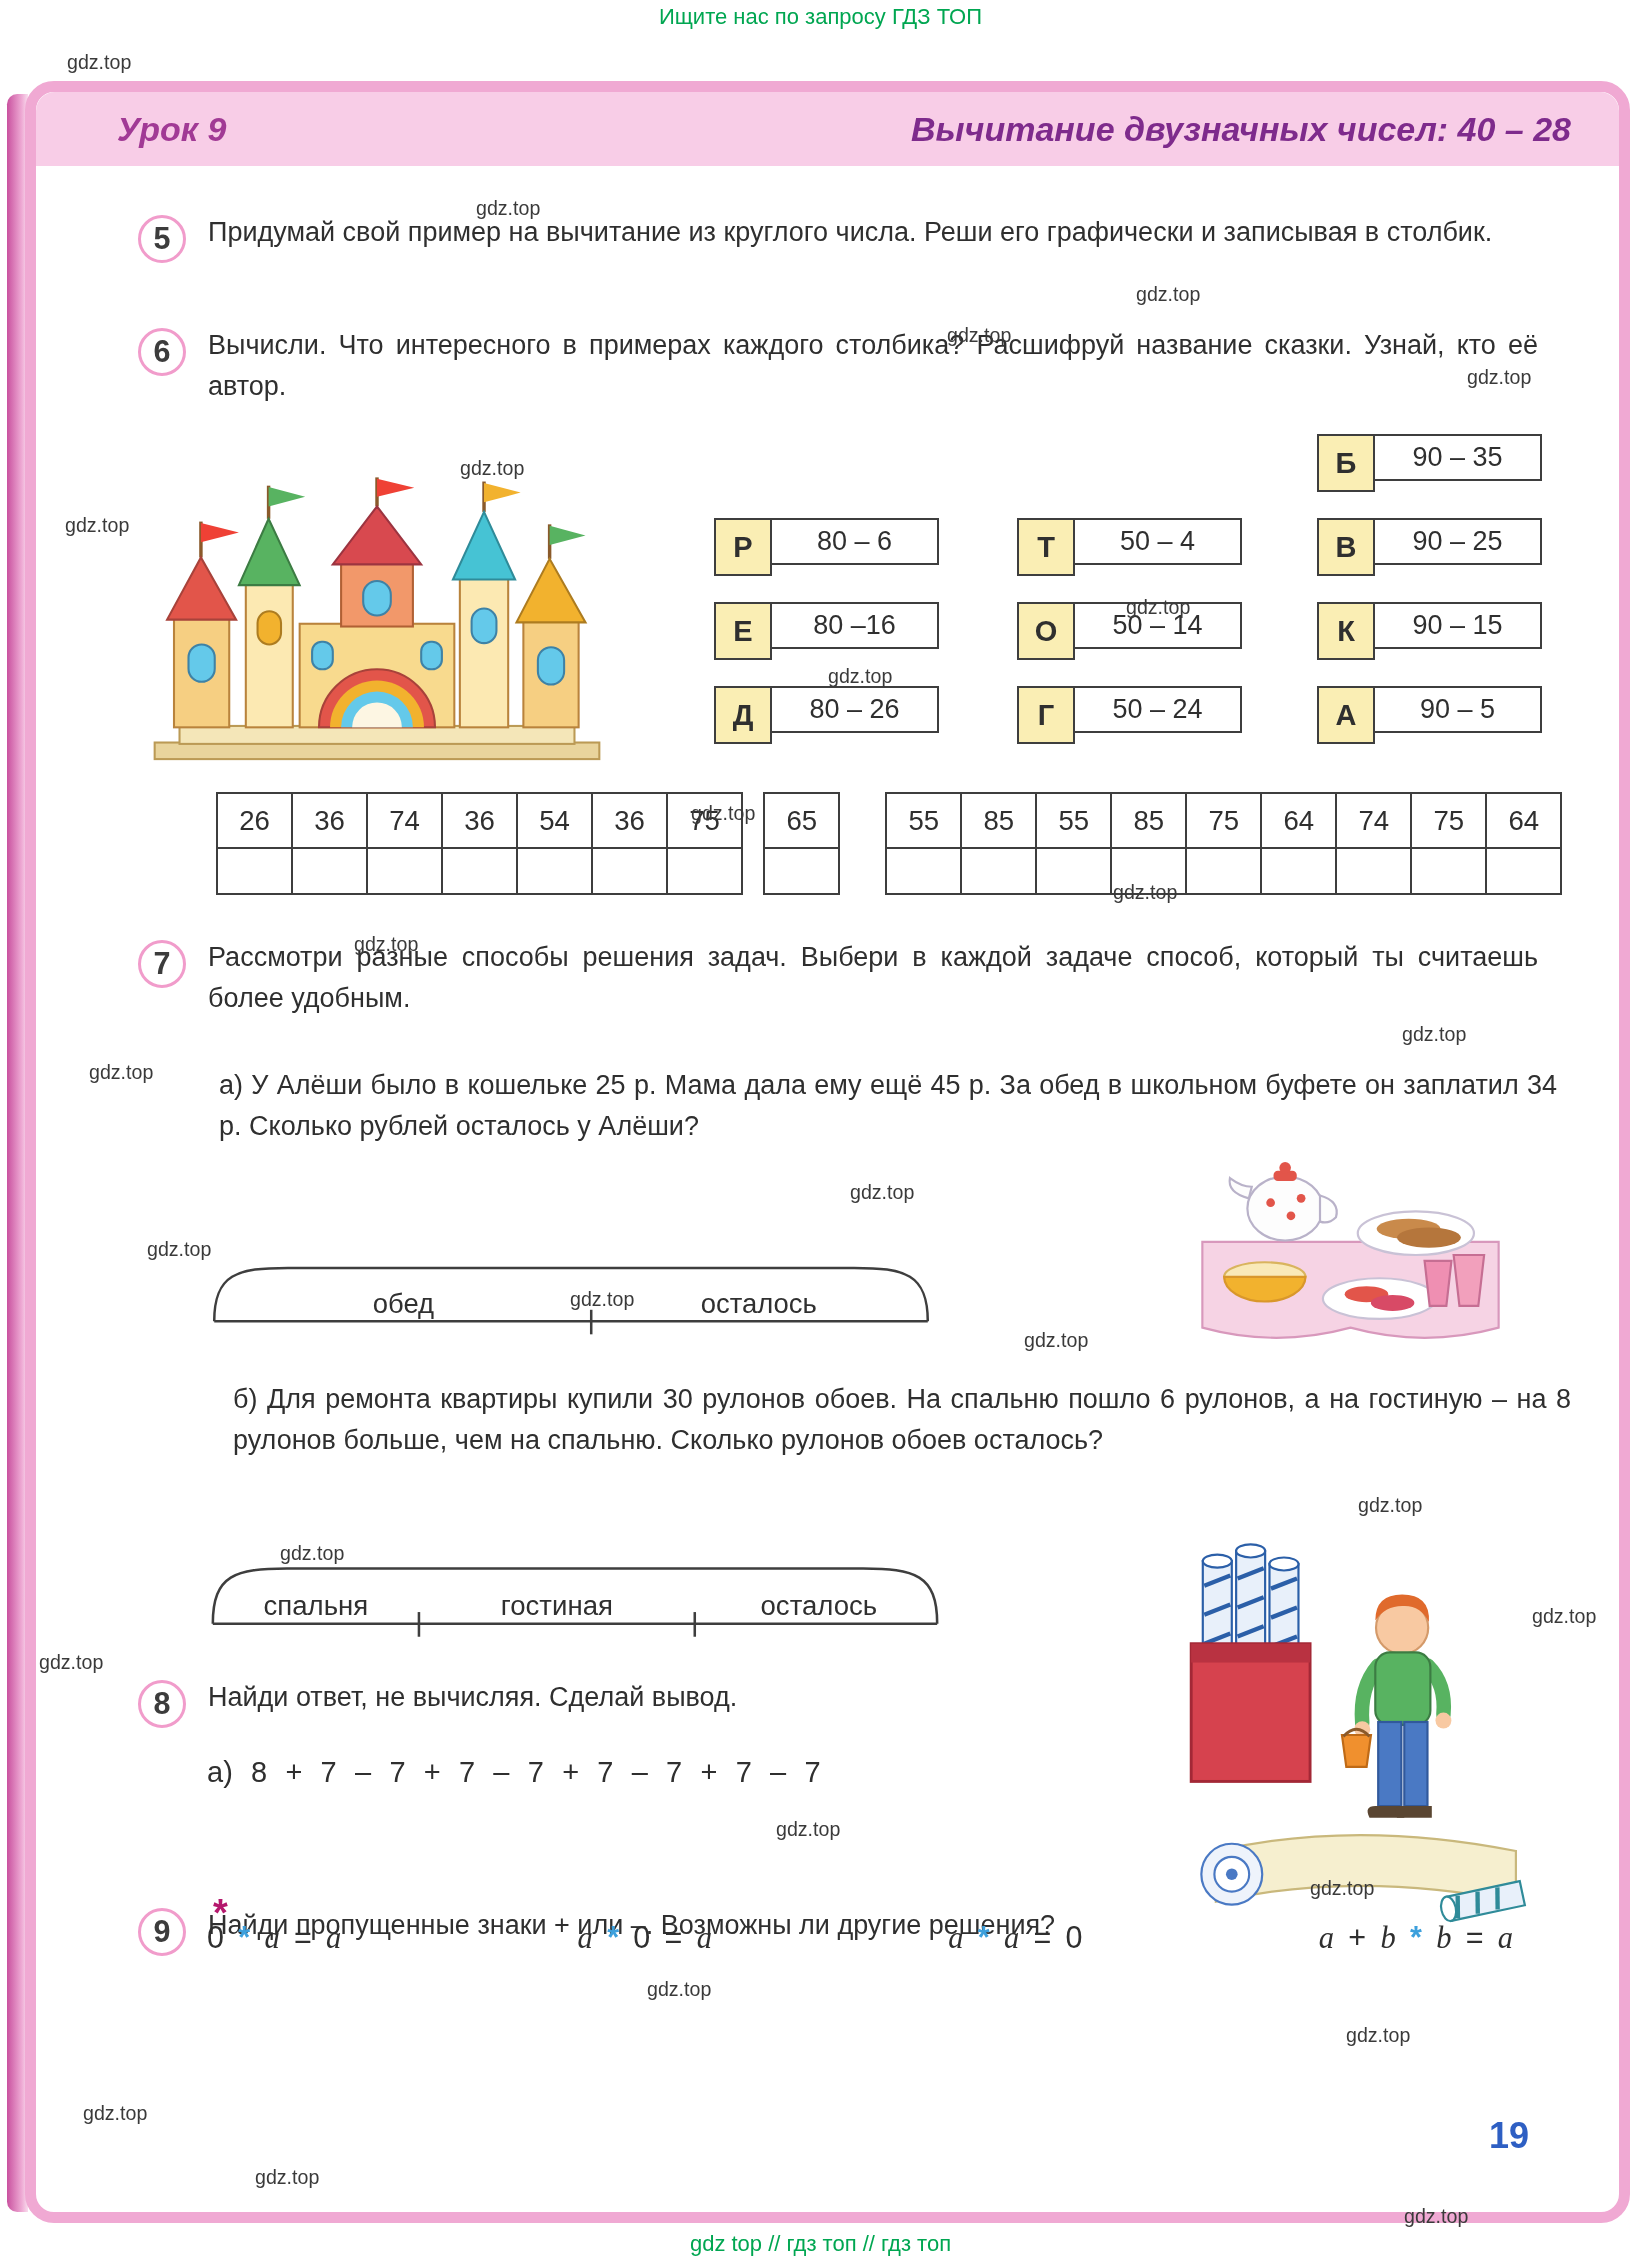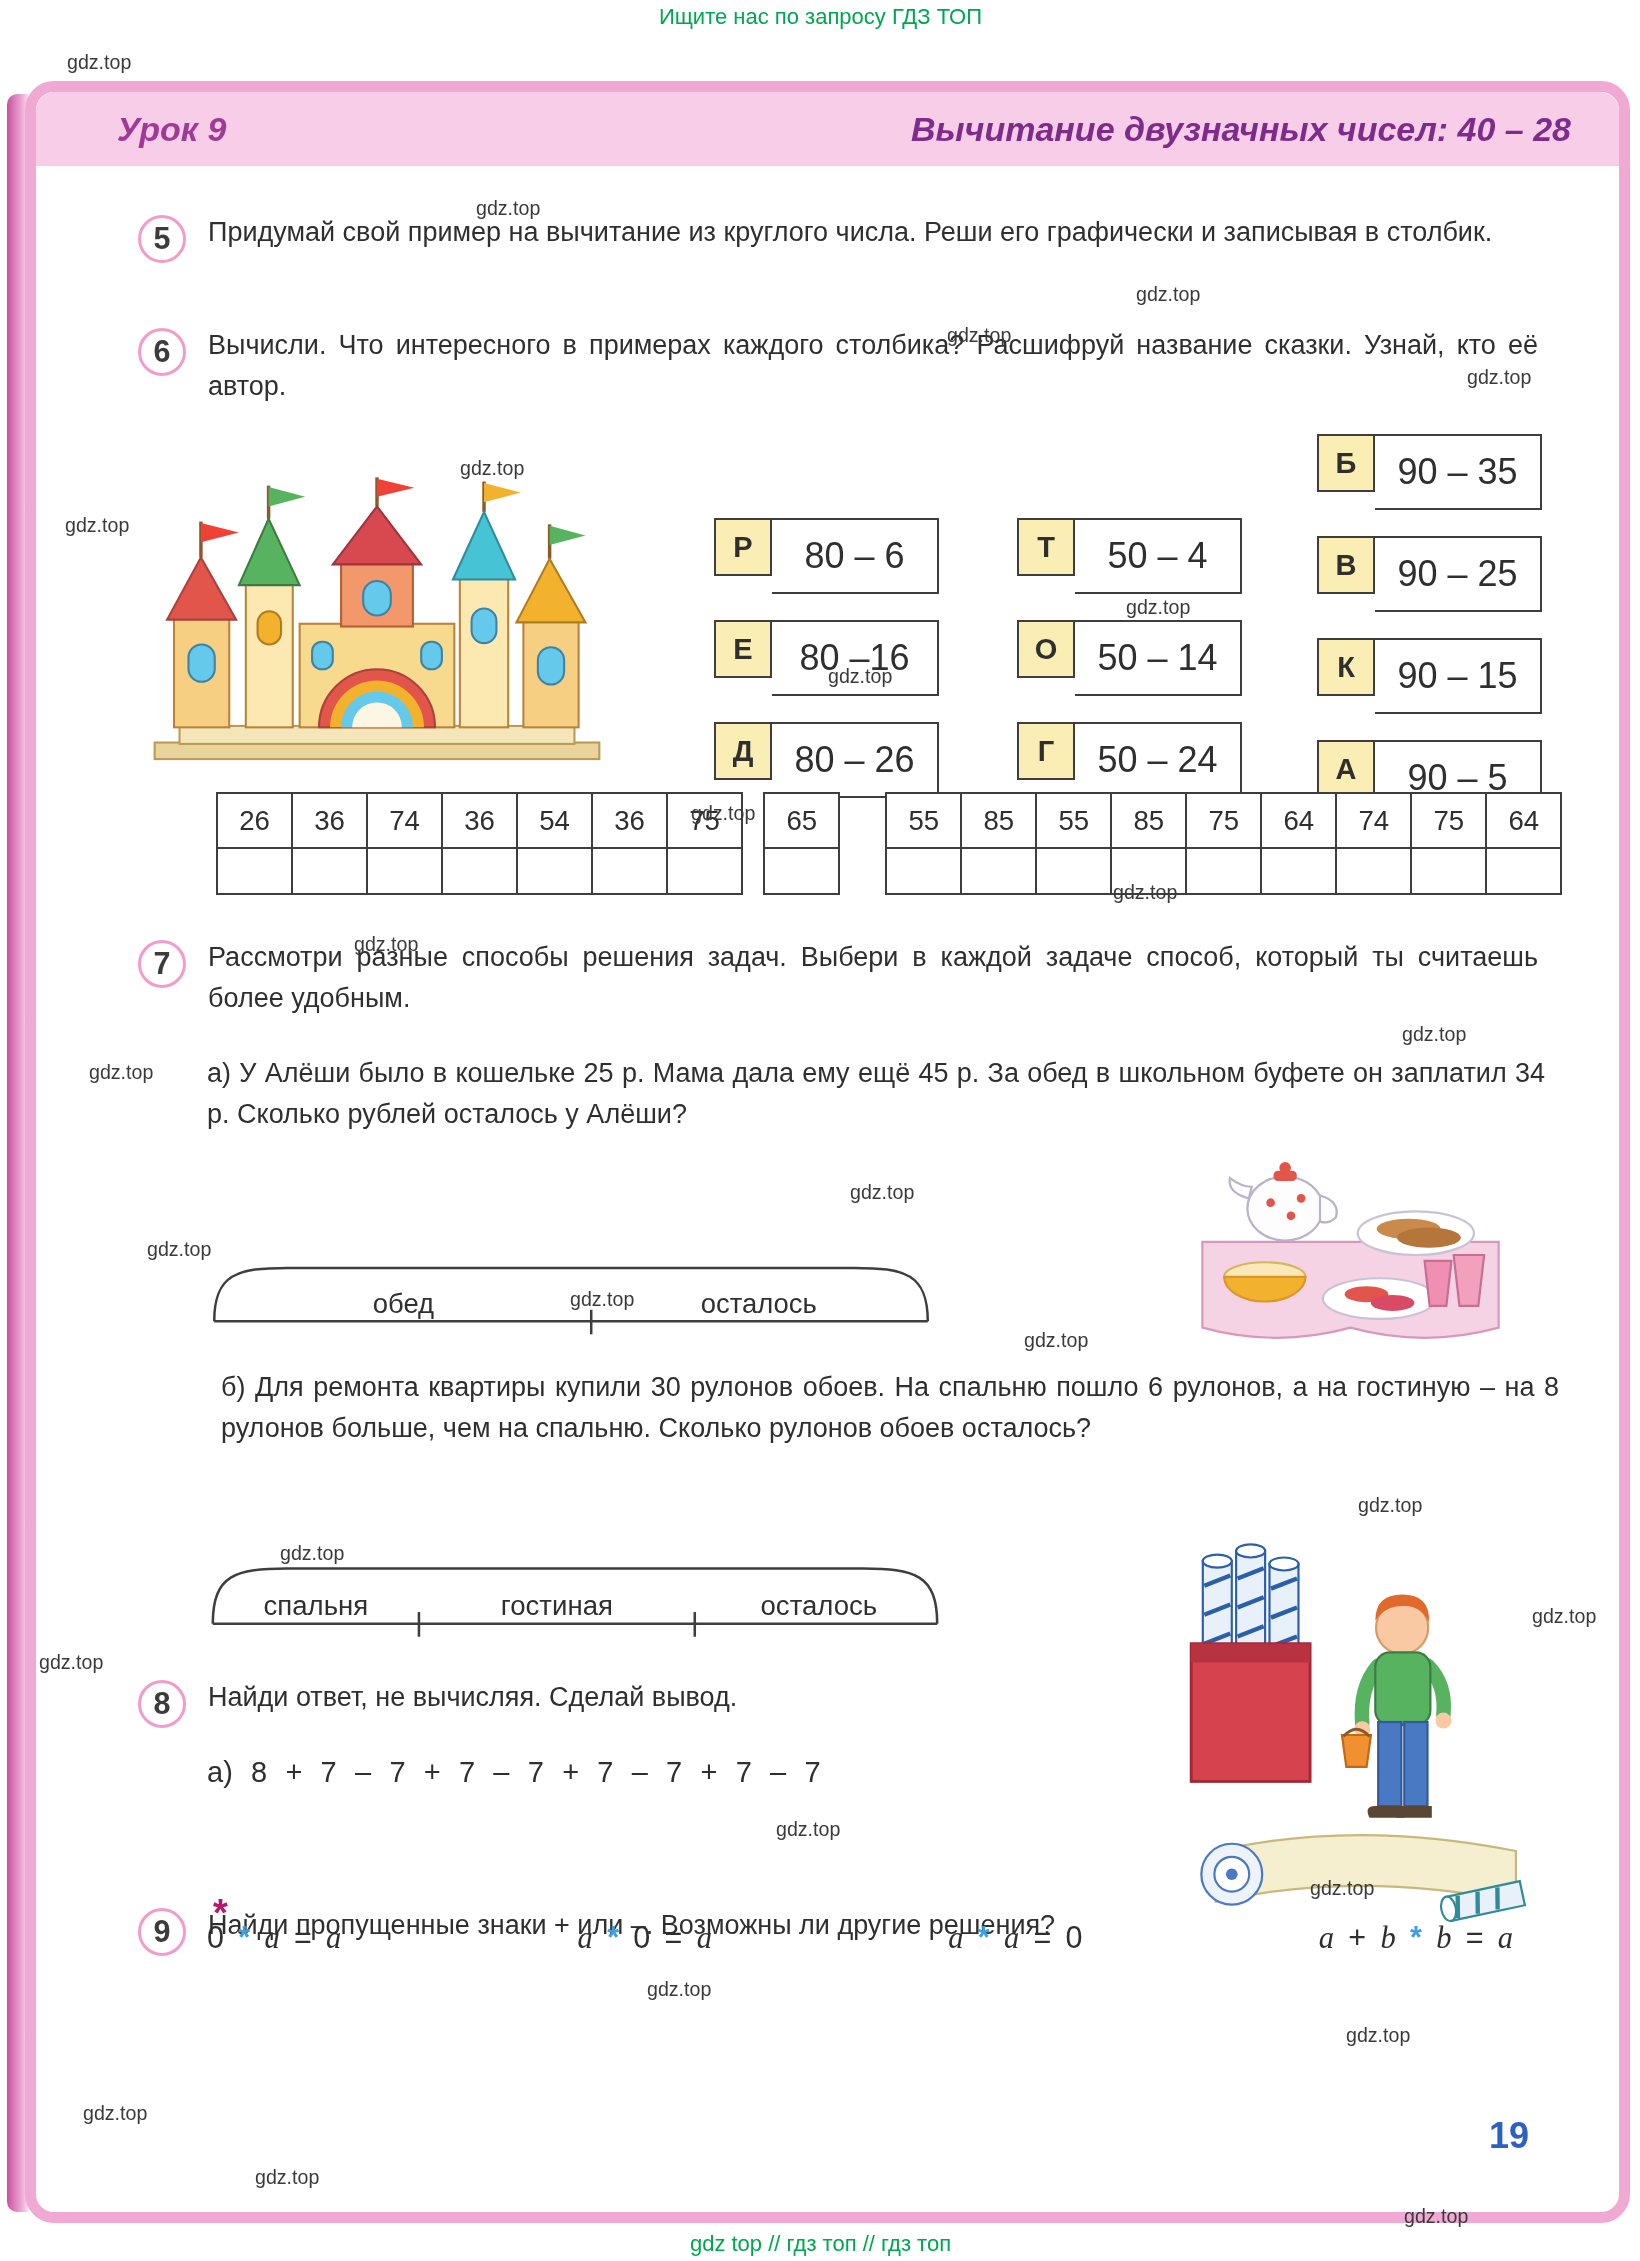--- a/index.html
+++ b/index.html
@@ -32,38 +32,38 @@
   .lesson-title { font-size: 34px; font-weight: bold; font-style: italic; color: #7e2b8c; }
 
   .task { position: absolute; display: flex; gap: 22px; align-items: flex-start; }
   .circle {
     flex: 0 0 auto; width: 48px; height: 48px; margin-top: 2.9px;
     border: 3.6px solid #f19ccb; border-radius: 50%; background: #fff;
     display: flex; align-items: center; justify-content: center;
     font-size: 30.5px; font-weight: bold; color: #3c3c3c;
   }
   .ttext { margin: 0; font-size: 27px; line-height: 1.5; text-align: justify; }
-  .sub { position: absolute; margin: 0; font-size: 27px; line-height: 1.5; text-align: justify; }
+  .sub { position: absolute; margin: 12px; font-size: 27px; line-height: 1.5; text-align: justify; }
 
   
   .t6region { position: absolute; left: 123px; top: 434px; width: 1422px; height: 334px; }
   .castle { position: absolute; left: 0; top: 42px; width: 508px; height: 290px; }
   .minitable { position: absolute; }
   .mt-col1 { left: 591px; top: 84px; }
   .mt-col2 { left: 894px; top: 84px; }
   .mt-col3 { left: 1194px; top: 0; }
   .mrow { display: flex; margin-bottom: 26px; }
   .lcell {
     width: 58px; height: 58px; background: #faeeb4; border: 2.2px solid #3e3e3e;
     display: flex; align-items: center; justify-content: center;
     font-size: 29px; font-weight: bold;
   }
   .ecell {
-    width: 167px; height: 76px; border: 2.2px solid #3e3e3e; border-left: none; background: #fff;
-    display: flex; align-items: center; justify-content: center; font-size: 36px;
+    width: 167px; height: 47px; border: 2.2px solid #3e3e3e; border-left: none; background: #fff;
+    display: flex; align-items: center; justify-content: center; font-size: 27px;
   }
 
   .answers { position: absolute; left: 216px; top: 792px; display: flex; align-items: flex-end; }
   .anstbl { border-collapse: collapse; margin-right: 20.3px; }
   .anstbl.mid { margin-right: 45px; }
   .anstbl td {
     border: 2.2px solid #3e3e3e; width: 75px; height: 55px;
     text-align: center; font-size: 27.6px; padding: 0; background: #fff;
   }
   .anstbl tr.empty td { height: 46px; }

